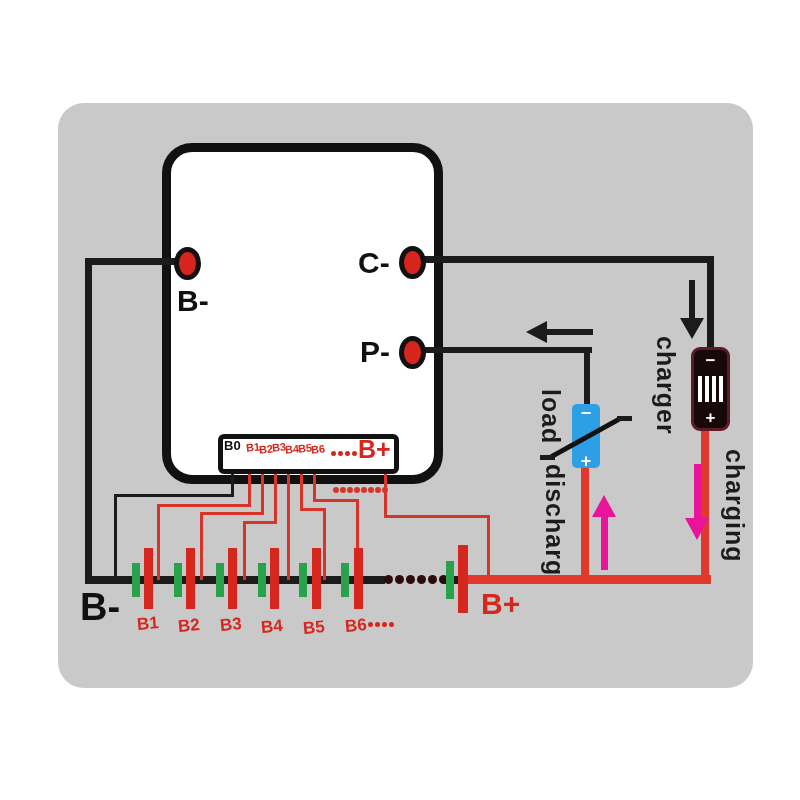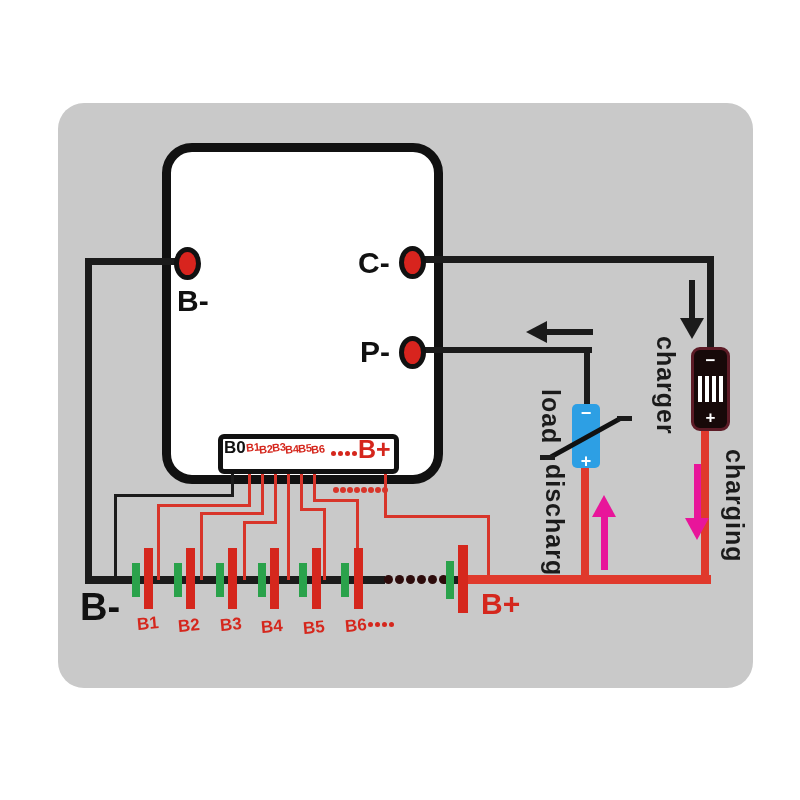--- a/index.html
+++ b/index.html
@@ -9,21 +9,21 @@
   .board{position:absolute;left:162px;top:143px;width:281px;height:341px;background:#ffffff;border:9px solid var(--board-border);border-radius:30px;box-sizing:border-box;}
   .term{position:absolute;width:27px;height:33px;background:var(--terminal-red);border:5px solid #111;border-radius:50%;box-sizing:border-box;}
   .term::after{content:"";position:absolute;left:4px;top:8px;width:9px;height:6px;background:var(--terminal-red);}
   .tlabel{position:absolute;font-size:30px;font-weight:bold;color:#111;line-height:1;}
   .w{position:absolute;}
   .bk{background:var(--wire-black);}
   .rd{background:var(--wire-red);}
   .tr{background:var(--thick-red);}
   .strip{position:absolute;left:218px;top:434px;width:181px;height:40px;background:#fff;border:5px solid #111;border-radius:6px;box-sizing:border-box;}
   .pin-label{position:absolute;font-weight:bold;color:var(--label-red);font-size:11px;line-height:1;transform:rotate(-6deg);}
-  .b0{position:absolute;left:224px;top:439px;font-size:17px;font-weight:bold;color:#111;line-height:1;}
+  .b0{position:absolute;left:224px;top:439px;font-size:13px;font-weight:bold;color:#111;line-height:1;}
   .bplus-pin{position:absolute;left:358px;top:437px;font-size:25px;font-weight:bold;color:var(--label-red);line-height:1;}
   .greenbar{position:absolute;width:8px;height:34px;top:563px;background:var(--cell-green);}
   .redbar{position:absolute;width:9px;height:61px;top:548px;background:var(--cell-red);}
   .cell-label{position:absolute;top:613px;font-size:17px;font-weight:bold;color:var(--label-red);line-height:1;transform:rotate(-5deg);}
   .dotrow{position:absolute;display:flex;align-items:center;}
   .dot-dark{width:9px;height:9px;border-radius:50%;background:var(--chain-dot);margin-right:2px;}
   .dot-red-sm{width:6px;height:6px;border-radius:50%;background:var(--wire-red);margin-right:1px;}
   .dot-red-xs{width:5px;height:5px;border-radius:50%;background:var(--label-red);margin-right:2px;}
   .biglabel-b-minus{position:absolute;left:80px;top:588px;font-size:38px;font-weight:bold;color:#111;line-height:1;}
   .biglabel-b-plus{position:absolute;left:481px;top:589px;font-size:30px;font-weight:bold;color:var(--label-red);line-height:1;}

